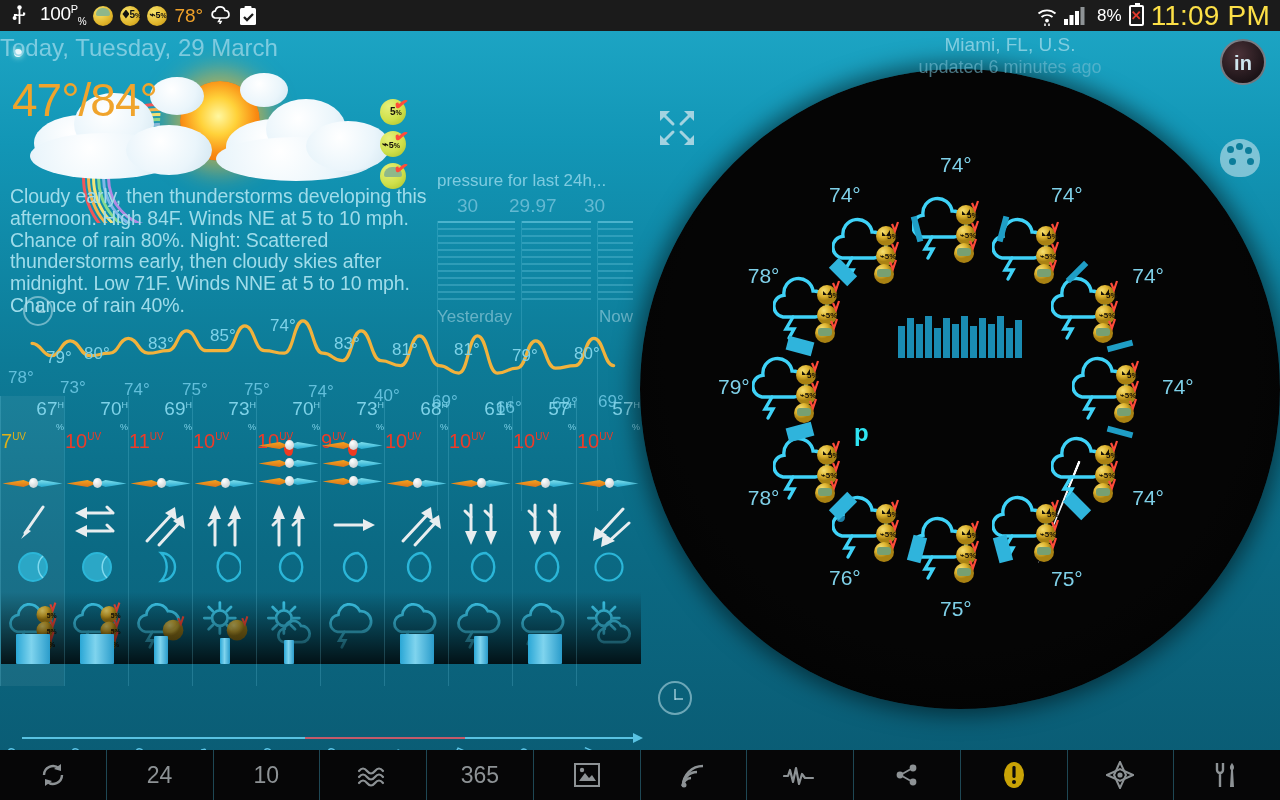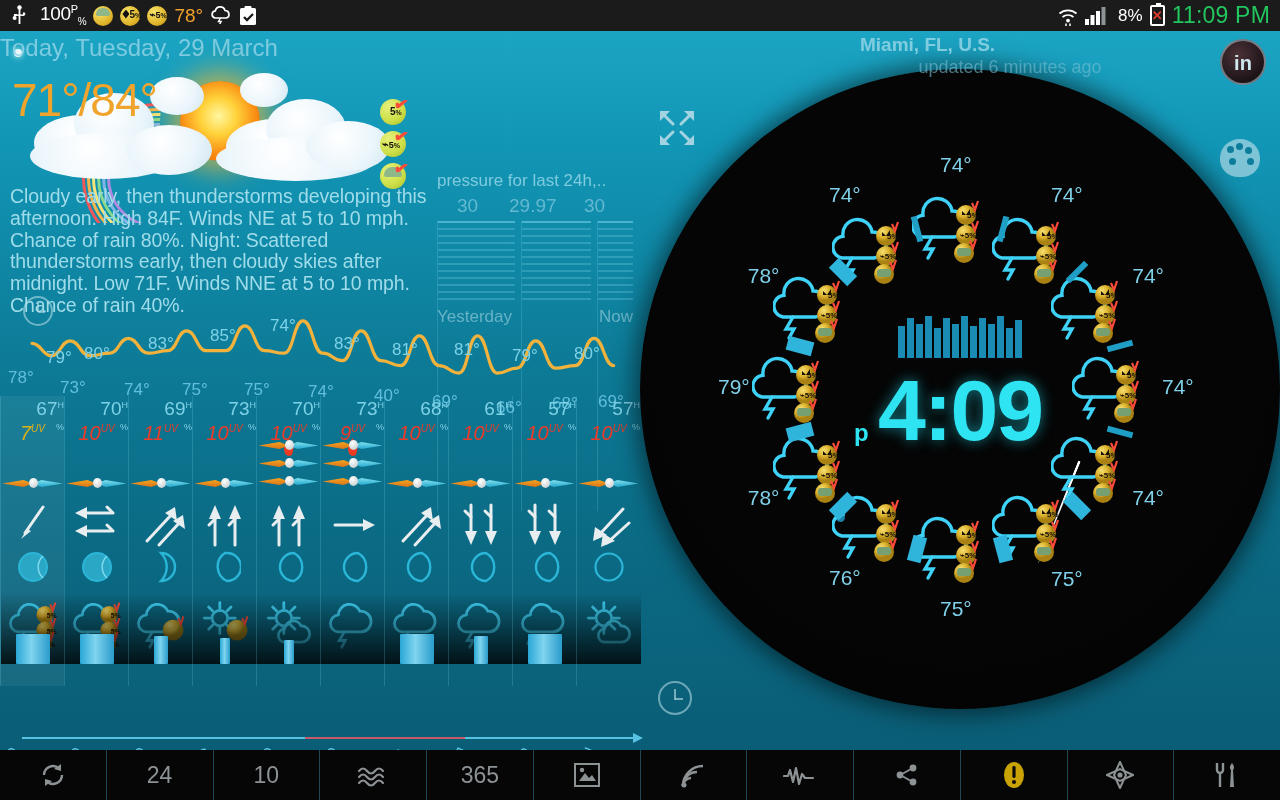--- a/index.html
+++ b/index.html
@@ -9,21 +9,21 @@
     background:linear-gradient(180deg,#1fa8c7 0%, #1296b6 18%, #0d7b97 45%, #0b6a84 68%, #0a5a72 100%); }
 
   
   .statusbar { position:absolute; left:0; top:0; width:1280px; height:31px;
     background:#1b1b1b; display:flex; align-items:center; z-index:50; }
   .sb-left { display:flex; align-items:center; gap:7px; padding-left:12px; }
   .sb-right { margin-left:auto; display:flex; align-items:center; gap:7px; padding-right:10px; }
   .sb-txt { color:#fff; font-size:19px; letter-spacing:-.3px; }
   .sb-temp { color:#f0a22a; font-size:19px; }
   .sb-pct { color:#fff; font-size:17px; }
-  .clock-txt { color:#22c55e; font-size:23px; letter-spacing:.2px; }
+  .clock-txt { color:#fde047; font-size:28px; letter-spacing:.2px; }
   .mini { width:21px; height:21px; display:inline-block; position:relative; }
   .ballY { width:20px;height:20px;border-radius:50%;
     background:radial-gradient(circle at 34% 30%, #f7e36a, #e0b52a 62%, #b98d16);
     display:inline-block; position:relative; }
   .ballY .cap { position:absolute; left:3px; top:2px; width:14px; height:8px;
     border-radius:7px 7px 2px 2px; background:#8fb78a; }
   .ballY .pcttxt { position:absolute; left:4px; top:3px; font-size:10px; color:#111; font-weight:bold; }
   .ballY .dia { position:absolute; left:2px; top:4px; width:7px;height:9px;background:#111;
     clip-path:polygon(50% 0,100% 50%,50% 100%,0 50%); }
   .sb-batt-ico { width:15px;height:21px;border:2px solid #fff; border-radius:2px; position:relative; }
@@ -81,21 +81,21 @@
   .tempgraph { position:absolute; left:0; top:255px; width:640px; height:115px; }
   .tlabel { position:absolute; color:#7ed2e8; font-size:17px; }
   .tlabel.lo { color:#62bfdb; }
 
   
   .cols { position:absolute; left:0; top:365px; width:640px; height:290px; }
   .col { position:absolute; top:0; width:64px; height:290px; border-left:1px solid rgba(120,210,230,.22); }
   .col.first { background:rgba(255,255,255,.06); }
   .hum { position:absolute; top:2px; width:100%; text-align:right; color:#7ed2e8; font-size:19px; }
   .hum sup { font-size:9px; }
-  .uv { position:absolute; top:26px; width:100%; text-align:center; color:#ee3b28; font-size:20px;font-style:italic; }
+  .uv { position:absolute; top:34px; width:100%; text-align:left; color:#ee3b28; font-size:20px; }
   .uv sup { font-size:10px; }
   .uv.y { color:#e0b018; }
   .alertdrop { position:absolute; top:42px; left:50%; margin-left:-5px; width:10px; height:18px;
     background:#ef3a22; border-radius:50% 50% 50% 50%/ 62% 62% 38% 38%;
     clip-path: polygon(50% 0, 100% 55%, 85% 100%, 15% 100%, 0 55%); }
   .dsk { position:absolute; left:50%; margin-left:-30px; width:60px; height:11px; }
   .dsk .l { position:absolute; left:0; top:2px; width:30px; height:7px;
     background:linear-gradient(180deg,#f5a21e,#d9751a); clip-path:polygon(0 50%,70% 0,100% 50%,70% 100%); }
   .dsk .r { position:absolute; right:0; top:2px; width:30px; height:7px;
     background:linear-gradient(180deg,#7fe0ee,#25a9cf); clip-path:polygon(0 50%,30% 0,100% 50%,30% 100%); }
@@ -114,22 +114,22 @@
     border-top:5px solid transparent;border-bottom:5px solid transparent;}
   .axis .warn { position:absolute; left:283px; top:0; width:160px; height:2px; background:#c35a6a; }
   .daylbl { position:absolute; color:#5cc4e6; font-size:19px; transform:rotate(24deg);
     transform-origin:left top; white-space:nowrap; }
 
   
   .right { position:absolute; left:640px; top:31px; width:640px; height:719px; }
   .dial { position:absolute; left:0px; top:38px; width:640px; height:640px; border-radius:50%;
     background:radial-gradient(circle at 50% 45%, #050505 62%, #000 100%);
     box-shadow:0 0 22px 6px rgba(0,0,0,.5); }
-  .loc { position:absolute; left:220px; top:3px; width:300px; text-align:left;
-    color:#9ad8e8; font-size:19px; opacity:.8;font-weight:bold; }
+  .loc { position:absolute; left:220px; top:3px; width:300px; text-align:center;
+    color:#9ad8e8; font-size:19px; opacity:.8; }
   .upd { position:absolute; left:180px; top:26px; width:380px; text-align:center;
     color:#73bdd2; font-size:18px; opacity:.62; }
   .tool-tr { position:absolute; right:14px; top:8px; width:46px;height:46px;border-radius:50%;
     background:radial-gradient(circle at 38% 32%, #4b3238, #1d1418 70%, #0d0a0c);
     border:2px solid rgba(200,220,230,.5); }
   .tool-tr .in { position:absolute; inset:0; color:#cfe6ee; font-size:20px; font-weight:bold;
     text-align:center; line-height:44px; }
   .palette { position:absolute; right:20px; top:108px; width:40px;height:38px; }
   .palette .body { position:absolute; inset:0; border-radius:50% 50% 46% 46%;
     background:rgba(215,235,243,.55); }
@@ -262,21 +262,21 @@
       <div class="cl" style="left:0px;  top:74px; width:150px;height:46px;"></div>
       <div class="cl" style="left:96px; top:66px; width:86px; height:50px;"></div>
       <div class="cl" style="left:196px;top:60px; width:98px; height:56px;"></div>
       <div class="cl" style="left:236px;top:40px; width:80px; height:60px;"></div>
       <div class="cl" style="left:186px;top:78px; width:160px;height:44px;"></div>
       <div class="cl" style="left:276px;top:62px; width:84px; height:50px;"></div>
       <div class="cl" style="left:120px;top:18px; width:54px; height:38px;"></div>
       <div class="cl" style="left:210px;top:14px; width:48px; height:34px;"></div>
     </div>
 
-    <div class="hilo">71°/84°</div>
+    <div class="hilo">47°/84°</div>
 
     <div class="rightpills">
       <div class="pill">
         <span class="dia"></span><span class="lbl">5<span style="font-size:7px">%</span></span><span class="chk">✔</span></div>
       <div class="pill">
         <span class="sym">⌁<span style="font-size:9px">5</span><span style="font-size:7px">%</span></span>
           <span class="chk">✔</span>
         </div>
       <div class="pill">
         <span class="capg"></span>
@@ -762,21 +762,20 @@
         <i style="left: 54px; height: 34px;"></i>
         <i style="left: 63px; height: 42px;"></i>
         <i style="left: 72px; height: 32px;"></i>
         <i style="left: 81px; height: 40px;"></i>
         <i style="left: 90px; height: 34px;"></i>
         <i style="left: 99px; height: 42px;"></i>
         <i style="left: 108px; height: 30px;"></i>
         <i style="left: 117px; height: 38px;"></i>
       </div>
     <div class="ampm">p</div>
-    <div class="bigtime">4:09</div>
     <div class="centerdot"></div>
     <div class="secondhand">
         <i></i>
       </div>
 
     <div id="ring">
         <div class="hico" style="left: 272px; top: 158px;"><svg width="96" height="80" viewBox="0 0 96 80">
             <defs>
               <radialGradient id="gy2" cx="34%" cy="28%">
                 <stop offset="0" stop-color="#f5df72"></stop>

